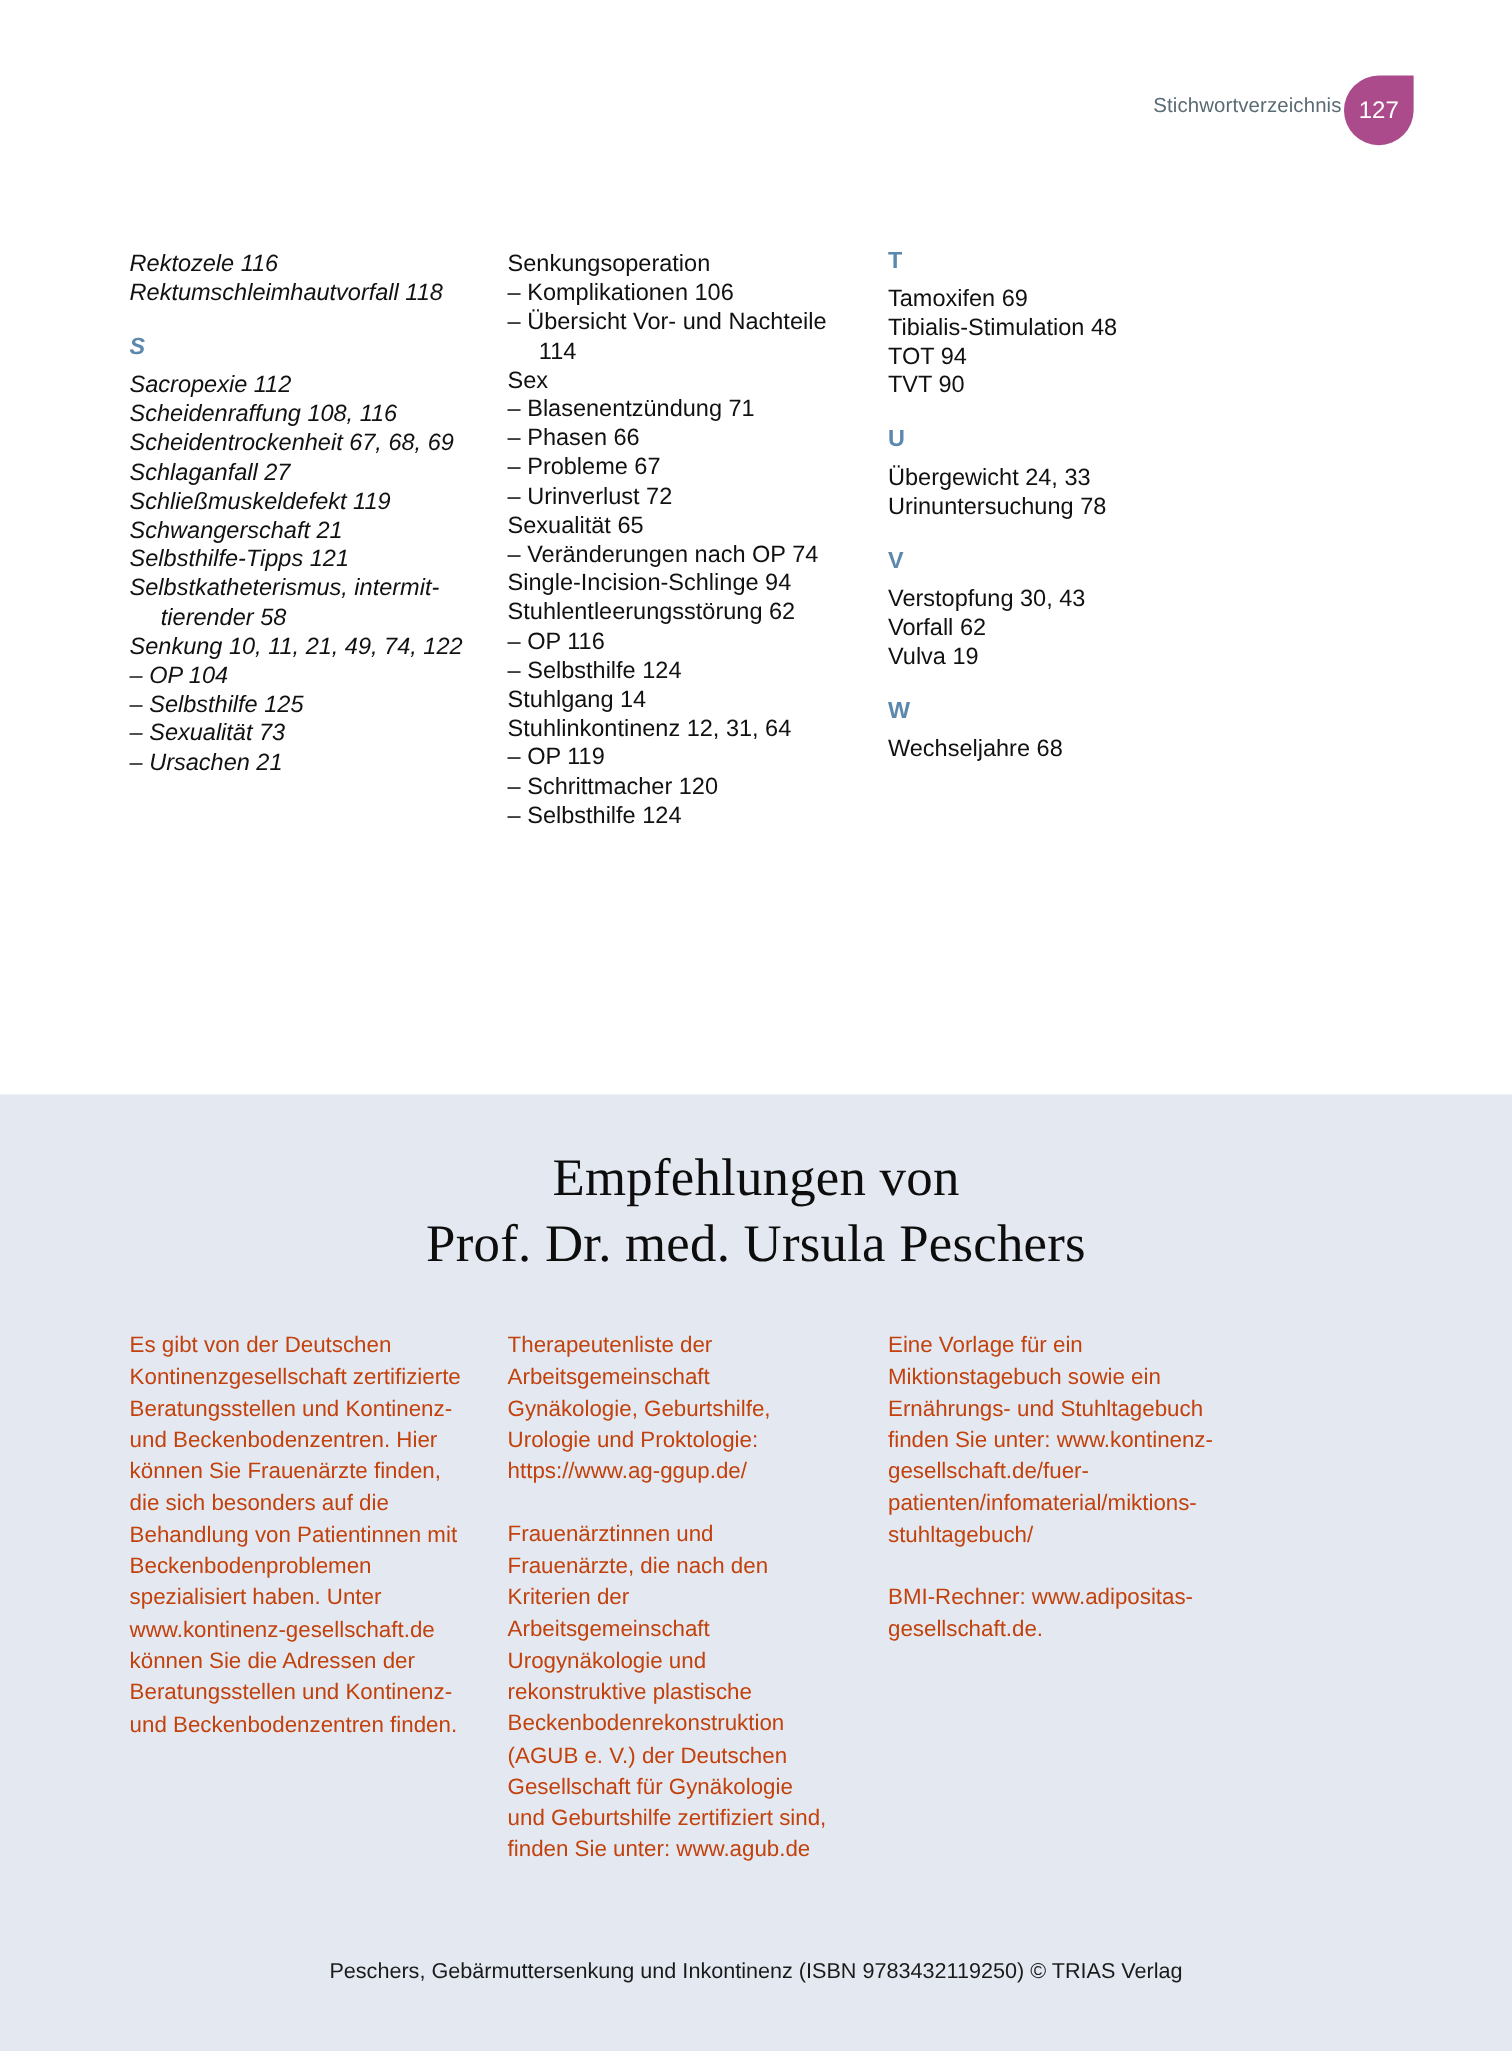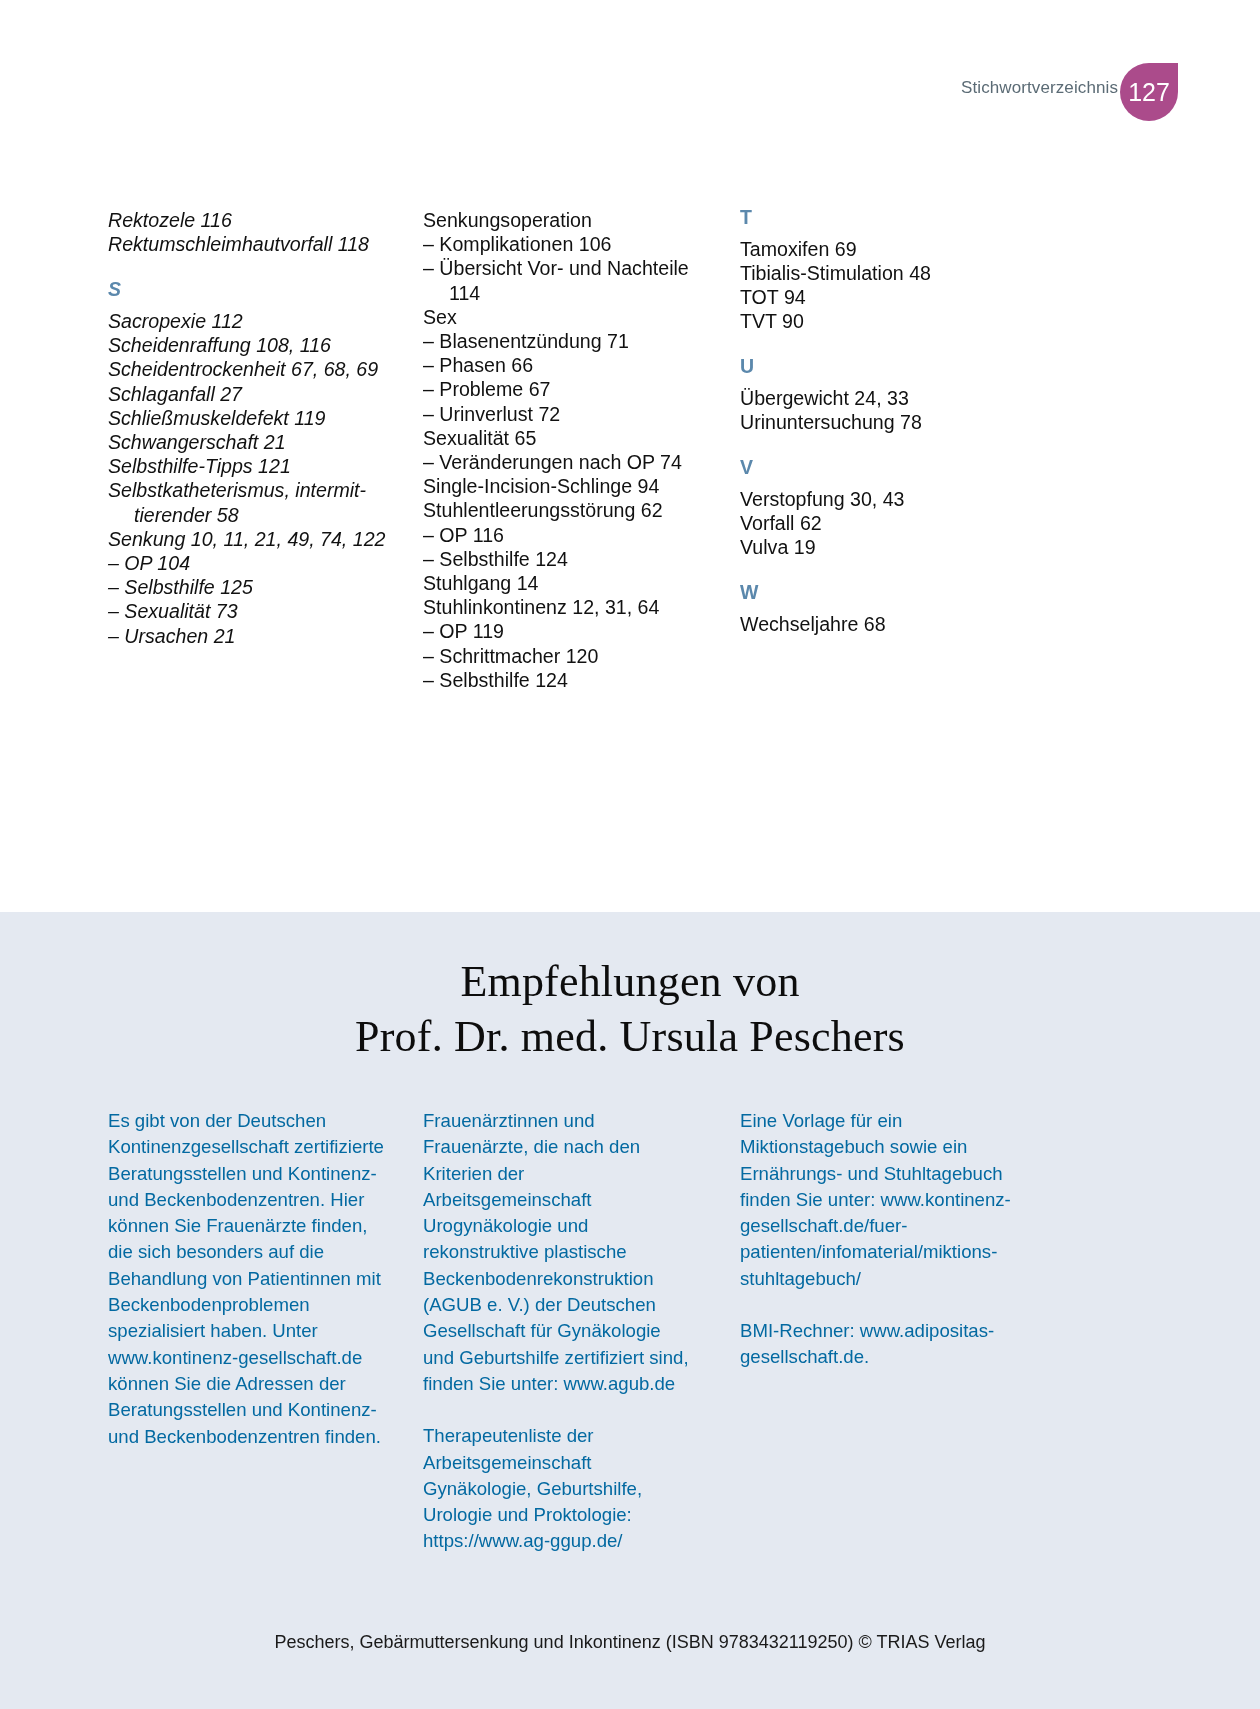--- a/index.html
+++ b/index.html
@@ -35,21 +35,21 @@
   .page-badge {
     position: absolute;
     right: 82px;
     top: 63px;
     width: 58px;
     height: 58px;
     background: #a84a8c;
     background: #ab4b8b;
     border-radius: 29px 0 29px 29px;
     color: #ffffff;
-    font-size: 25px;
+    font-size: 20px;
     display: flex;
     align-items: center;
     justify-content: center;
     line-height: 1;
   }
 
   
   .index-area {
     position: absolute;
     top: 208px;
@@ -112,21 +112,21 @@
     top: 196px;
     left: 0;
     width: 100%;
     height: 440px;
   }
   .pcol {
     position: absolute;
     top: 0;
     font-size: 18.6px;
     line-height: 26.3px;
-    color: #0369a1;
+    color: #c2410c;
   }
   .pcol.p1 { left: 108px; width: 278px; }
   .pcol.p2 { left: 423px; width: 270px; }
   .pcol.p3 { left: 740px; width: 272px; }
   .pcol p { margin: 0 0 26px 0; }
   .pcol p:last-child { margin-bottom: 0; }
 
   .footer-note {
     position: absolute;
     bottom: 56px;
@@ -208,22 +208,22 @@
 <div class="panel">
   <div class="panel-title">
     <span>Empfehlungen von</span>
     <span class="line2">Prof. Dr. med. Ursula Peschers</span>
   </div>
   <div class="panel-cols">
     <div class="pcol p1" id="pcol1">
         <p>Es gibt von der Deutschen Kontinenzgesellschaft zertifizierte Beratungsstellen und Kontinenz- und Beckenbodenzentren. Hier können Sie Frauenärzte finden, die sich besonders auf die Behandlung von Patientinnen mit Beckenbodenproblemen spezialisiert haben. Unter www.kontinenz-gesellschaft.de können Sie die Adressen der Beratungsstellen und Kontinenz- und Beckenbodenzentren finden.</p>
       </div>
     <div class="pcol p2" id="pcol2">
+        <p>Therapeutenliste der Arbeitsgemeinschaft Gynäkologie, Geburtshilfe, Urologie und Proktologie: https://www.ag-ggup.de/</p>
         <p>Frauenärztinnen und Frauenärzte, die nach den Kriterien der Arbeitsgemeinschaft Urogynäkologie und rekonstruktive plastische Beckenbodenrekonstruktion (AGUB e. V.) der Deutschen Gesellschaft für Gynäkologie und Geburtshilfe zertifiziert sind, finden Sie unter: www.agub.de</p>
-        <p>Therapeutenliste der Arbeitsgemeinschaft Gynäkologie, Geburtshilfe, Urologie und Proktologie: https://www.ag-ggup.de/</p>
       </div>
     <div class="pcol p3" id="pcol3">
         <p>Eine Vorlage für ein Miktionstagebuch sowie ein Ernährungs- und Stuhltagebuch finden Sie unter: www.kontinenz-gesellschaft.de/fuer-patienten/infomaterial/miktions-stuhltagebuch/</p>
         <p>BMI-Rechner: www.adipositas-gesellschaft.de.</p>
       </div>
   </div>
   <div class="footer-note">Peschers, Gebärmuttersenkung und Inkontinenz (ISBN 9783432119250) © TRIAS Verlag</div>
 </div>
 
 </body></html>

